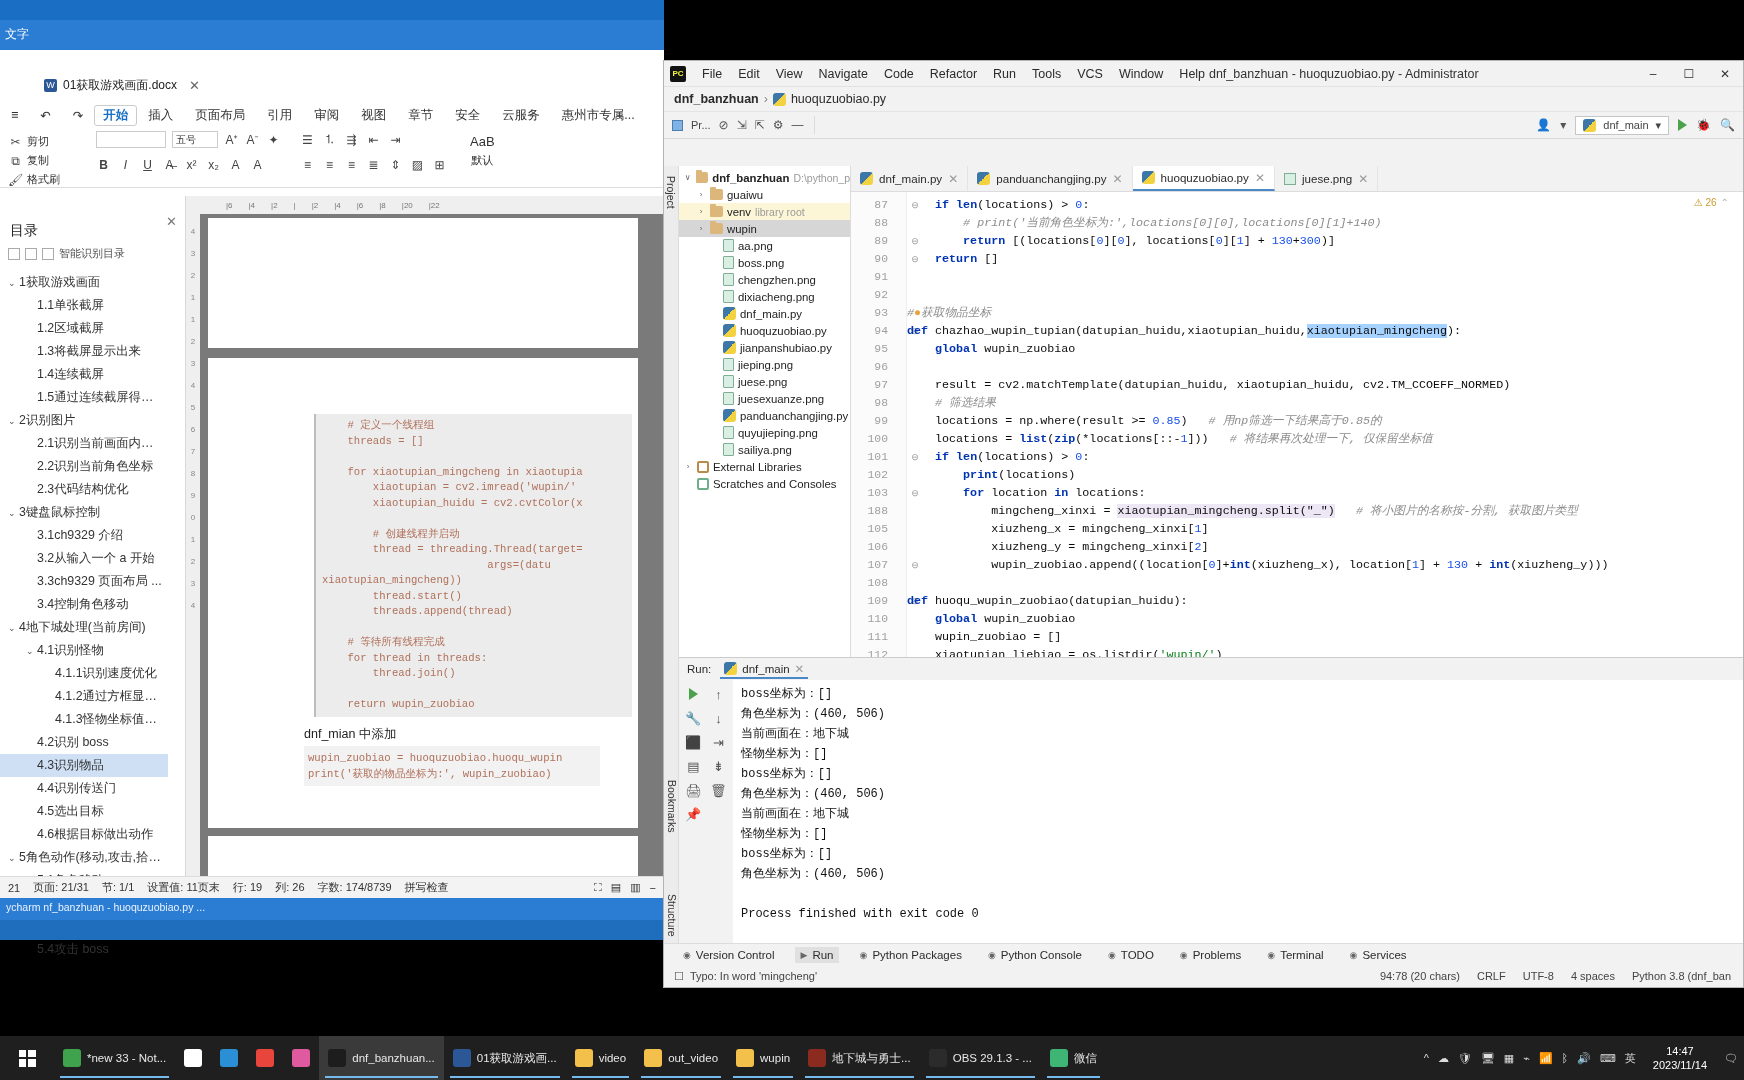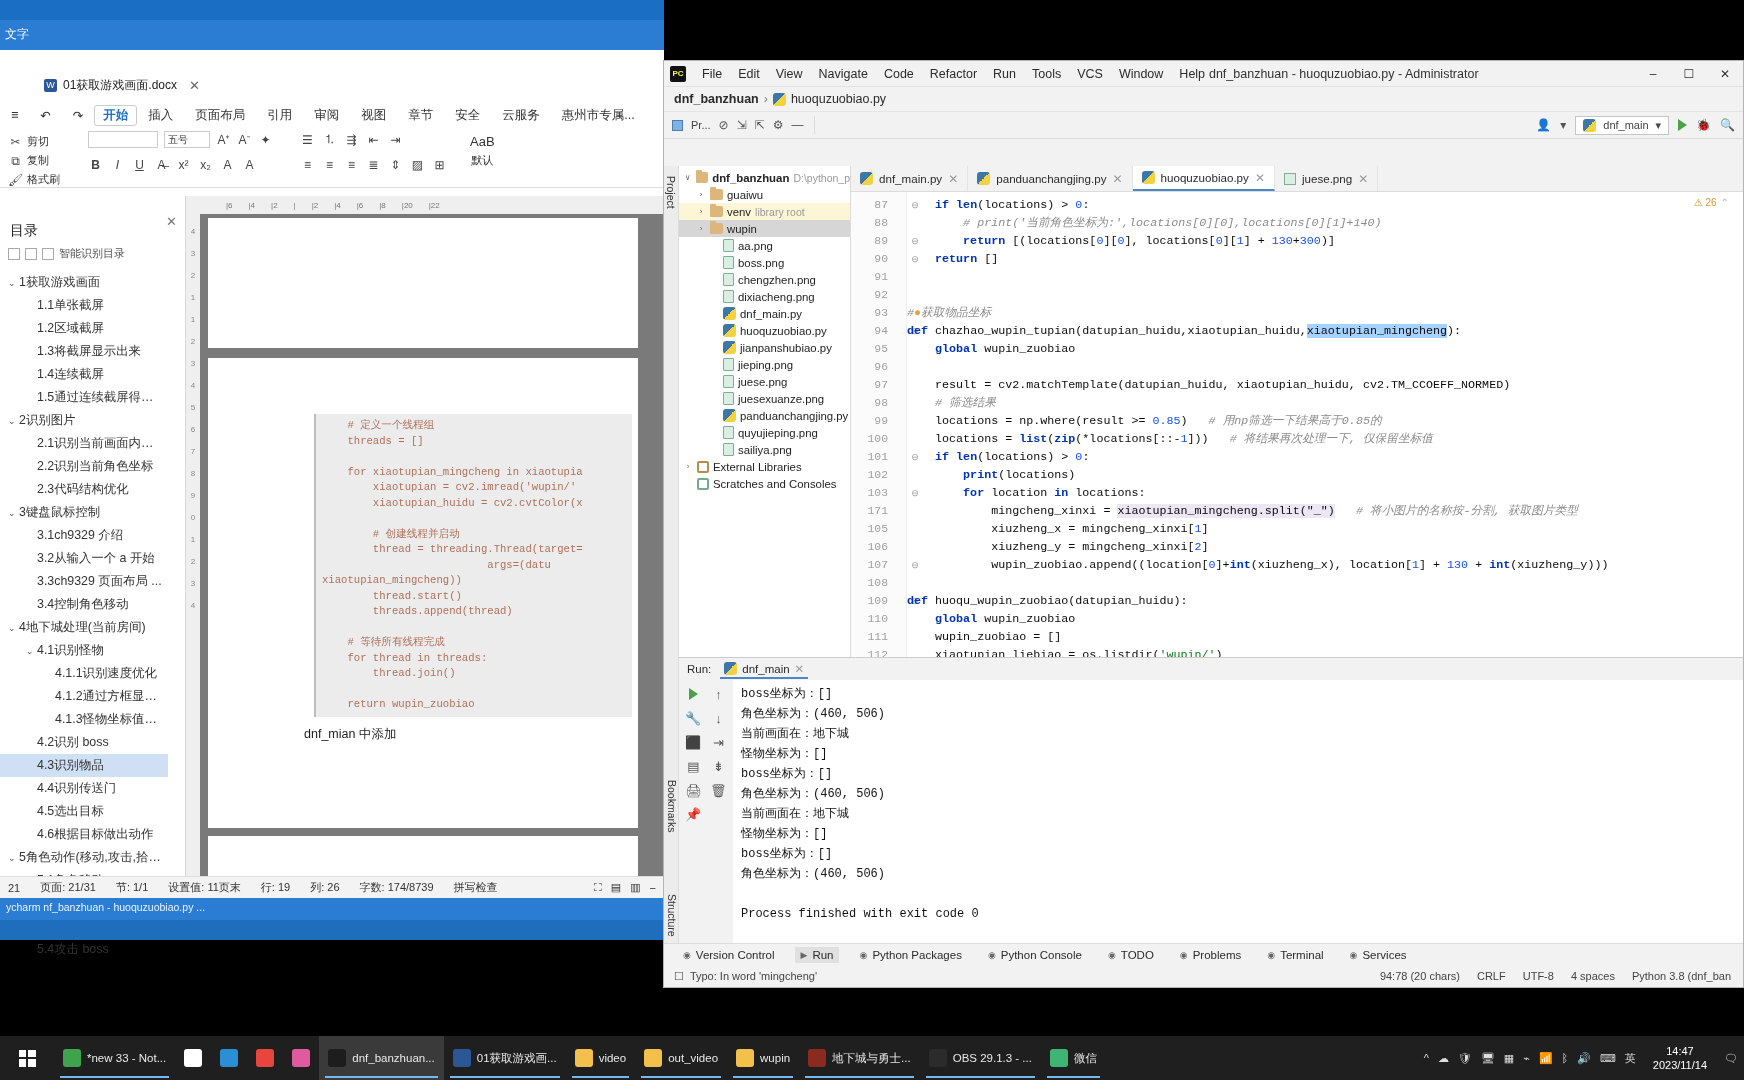--- a/index.html
+++ b/index.html
@@ -54,21 +54,21 @@
   .pg { position:absolute; background:#fff; }
   .pg1 { left:22px; top:22px; width:430px; height:130px; }
   .pg2 { left:22px; top:162px; width:430px; height:470px; }
   .pg3 { left:22px; top:640px; width:430px; height:110px; }
   .codeblk { position:absolute; left:128px; top:218px; width:318px; background:#ececec; border-left:2px solid #bdbdbd;
       font-family:"Liberation Mono", monospace; font-size:10.6px; color:#b0705a; line-height:15.5px; padding:4px 2px 4px 6px; white-space:pre;}
   .codeblk2 { position:absolute; left:338px; top:748px; width:320px; background:#f2f2f2;
       font-family:"Liberation Mono", monospace; font-size:10.6px; color:#b0705a; line-height:16px; padding:4px 4px; white-space:pre; }
 
   .word-status { position:absolute; left:0; bottom:42px; width:664px; height:22px; background:#f3f3f3; border-top:1px solid #ddd;
-      display:flex; align-items:center; gap:20px; font-size:11px; color:#333; padding:0 8px; }
+      display:flex; align-items:center; gap:13px; font-size:11px; color:#333; padding:0 8px; }
   .word-status .rgt { margin-left:auto; display:flex; gap:9px; align-items:center;}
   .word-bottomstrip { position:absolute; left:0; bottom:20px; width:664px; height:22px; background:#2b7cd3; }
   .word-bottomstrip2 { position:absolute; left:0; bottom:0px; width:664px; height:20px; background:#1f6dbd; }
   .wbs-text { color:#eaf3ff; font-size:10.5px; padding:3px 6px; }
 
   
   .pc { position:absolute; left:663px; top:60px; width:1081px; height:928px; background:#f2f2f2;
         border:1px solid #b4b4b4; }
   .pc-title { position:relative; height:26px; background:#f2f2f2; display:flex; align-items:center; gap:0px;
       padding-left:6px; font-size:12.5px; color:#2b2b2b; border-bottom:1px solid #e2e2e2;}
@@ -211,21 +211,21 @@
           </div>
         <div class="rb-row">
             <span class="gl">⧉</span>
           <span>复制</span>
           </div>
         <div class="rb-row">
             <span class="gl">🖌</span>
           <span>格式刷</span>
           </div>
       </div>
-      <div class="rb-group" style="left:88px; top:2px; width:200px;">
+      <div class="rb-group" style="left:96px; top:2px; width:200px;">
         <div class="rb-row" style="gap:6px;">
           <span class="mini-btn" style="min-width:70px;"></span>
           <span class="mini-btn" style="min-width:46px;">五号</span>
           <span class="gl">A⁺</span>
           <span class="gl">A⁻</span>
           <span class="gl">✦</span>
         </div>
         <div class="rb-row" style="gap:7px; margin-top:6px;">
           <span class="gl"><b>B</b></span>
           <span class="gl"><i>I</i></span>
@@ -357,20 +357,22 @@
         <span>7</span>
         <span>8</span>
         <span>9</span>
         <span>0</span>
         <span>1</span>
         <span>2</span>
         <span>3</span>
         <span>4</span>
     </div>
     <div style="position:absolute;left:304px;top:726px;font-size:12.5px;color:#222;z-index:5;">dnf_mian 中添加</div>
+    <div class="codeblk2" style="left:304px;top:746px;width:296px;z-index:5;">wupin_zuobiao = huoquzuobiao.huoqu_wupin
+print('获取的物品坐标为:', wupin_zuobiao)</div>
 
     <div class="word-status">
       <span>21</span>
       <span>页面: 21/31</span>
       <span>节: 1/1</span>
       <span>设置值: 11页末</span>
       <span>行: 19</span>
       <span>列: 26</span>
       <span>字数: 174/8739</span>
       <span>拼写检查</span>
@@ -585,21 +587,21 @@
               <div>94</div>
               <div>95</div>
               <div>96</div>
               <div>97</div>
               <div>98</div>
               <div>99</div>
               <div>100</div>
               <div>101</div>
               <div>102</div>
               <div>103</div>
-              <div>171</div>
+              <div>188</div>
               <div>105</div>
               <div>106</div>
               <div>107</div>
               <div>108</div>
               <div>109</div>
               <div>110</div>
               <div>111</div>
               <div>112</div>
             </div>
           <div class="foldcol">

